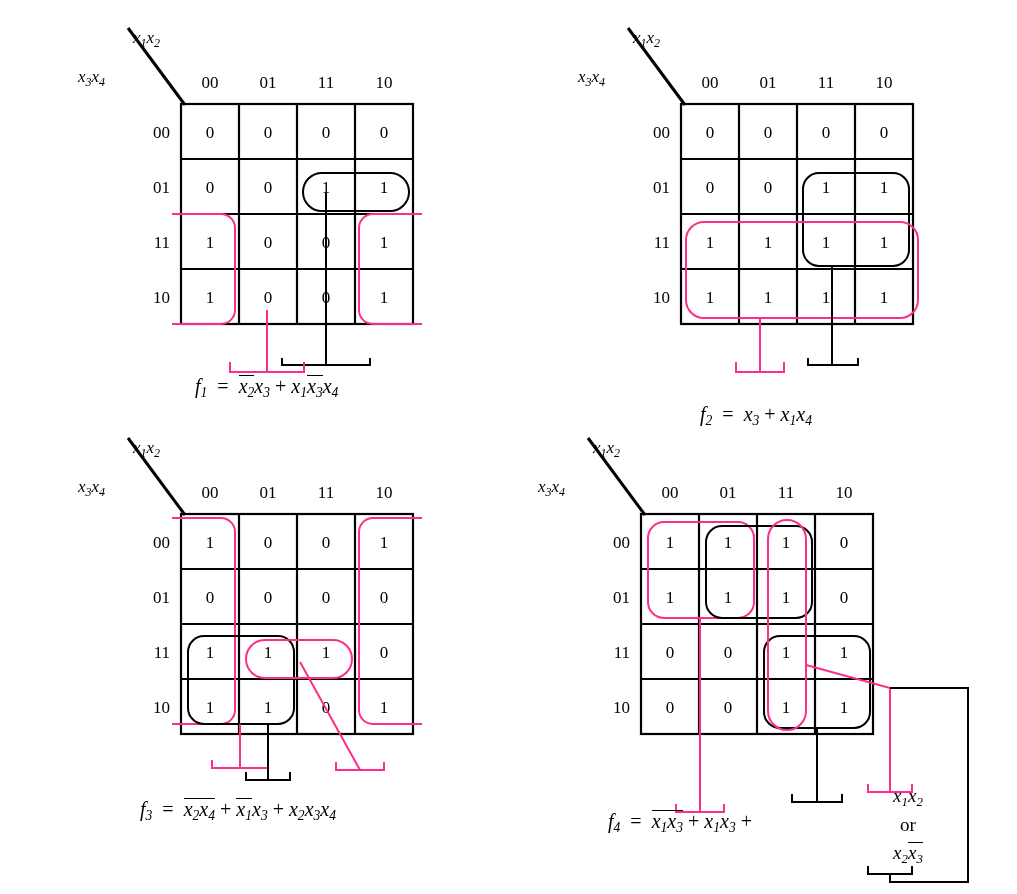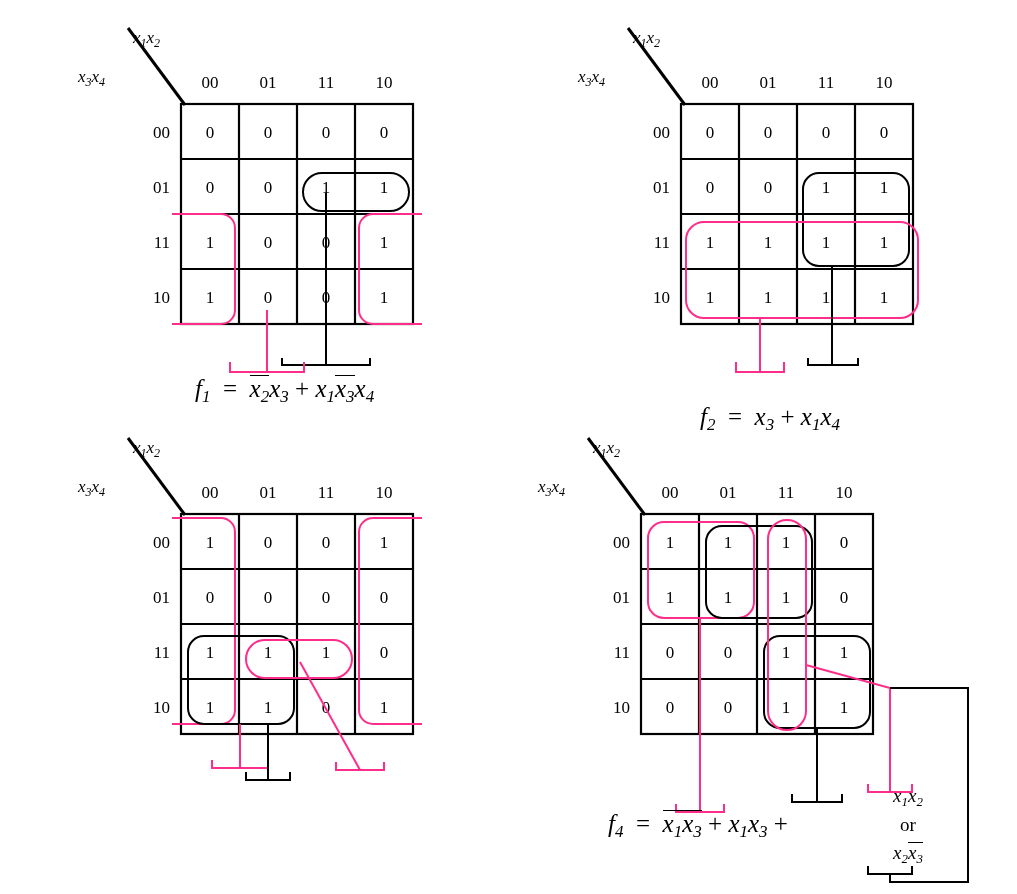--- a/index.html
+++ b/index.html
@@ -26,21 +26,21 @@
   .kmap-svg {
     display: block;
   }
   .var-label {
     font-family: "Liberation Serif", serif;
     font-style: italic;
   }
   .formula {
     position: absolute;
     font-family: "Liberation Serif", serif;
-    font-size: 25px;
+    font-size: 20px;
     white-space: nowrap;
   }
   .formula i { font-style: italic; }
   .ovr {
     display: inline-block;
     border-top: 1.4px solid #000;
     line-height: 1.05;
     padding-top: 0px;
   }
   .fsub {
@@ -244,20 +244,23 @@
       <rect x="186" y="220" width="106" height="38" rx="19" ry="19" fill="none" stroke="#ff2d8a" stroke-width="2"></rect>
 
       <g fill="none" stroke-width="2">
         <path d="M180,304 L180,348 L152,348 L152,340 M180,348 L208,348 L208,340" stroke="#ff2d8a"></path>
         <path d="M208,304 L208,360 L186,360 L186,352 M208,360 L230,360 L230,352" stroke="#000"></path>
         <path d="M240,242 L300,350 L276,350 L276,342 M300,350 L324,350 L324,342" stroke="#ff2d8a"></path>
       </g>
     </svg>
   </div>
 
+  <div class="formula" style="left:140px; top:798px;">
+    <i>f</i><span class="fsub">3</span>&nbsp;&nbsp;=&nbsp;&nbsp;<span class="ovr"><i>x</i><span class="fsub">2</span></span><span class="ovr"><i>x</i><span class="fsub">4</span></span> + <span class="ovr"><i>x</i><span class="fsub">1</span></span><i>x</i><span class="fsub">3</span> + <i>x</i><span class="fsub">2</span><i>x</i><span class="fsub">3</span><i>x</i><span class="fsub">4</span>
+  </div>
 
   <div class="kmap-block" style="left:520px; top:420px;">
     <svg class="kmap-svg" width="480" height="470" viewBox="0 0 480 470">
       <line x1="68" y1="18" x2="125" y2="95" stroke="#000" stroke-width="3"></line>
       <text class="var-label" x="73" y="33" font-size="17">x<tspan font-size="12" dy="4">1</tspan><tspan font-size="17" dy="-4">x</tspan><tspan font-size="12" dy="4">2</tspan></text>
       <text class="var-label" x="18" y="72" font-size="17">x<tspan font-size="12" dy="4">3</tspan><tspan font-size="17" dy="-4">x</tspan><tspan font-size="12" dy="4">4</tspan></text>
 
       <text x="150" y="78" font-size="17" text-anchor="middle">00</text>
       <text x="208" y="78" font-size="17" text-anchor="middle">01</text>
       <text x="266" y="78" font-size="17" text-anchor="middle">11</text>

